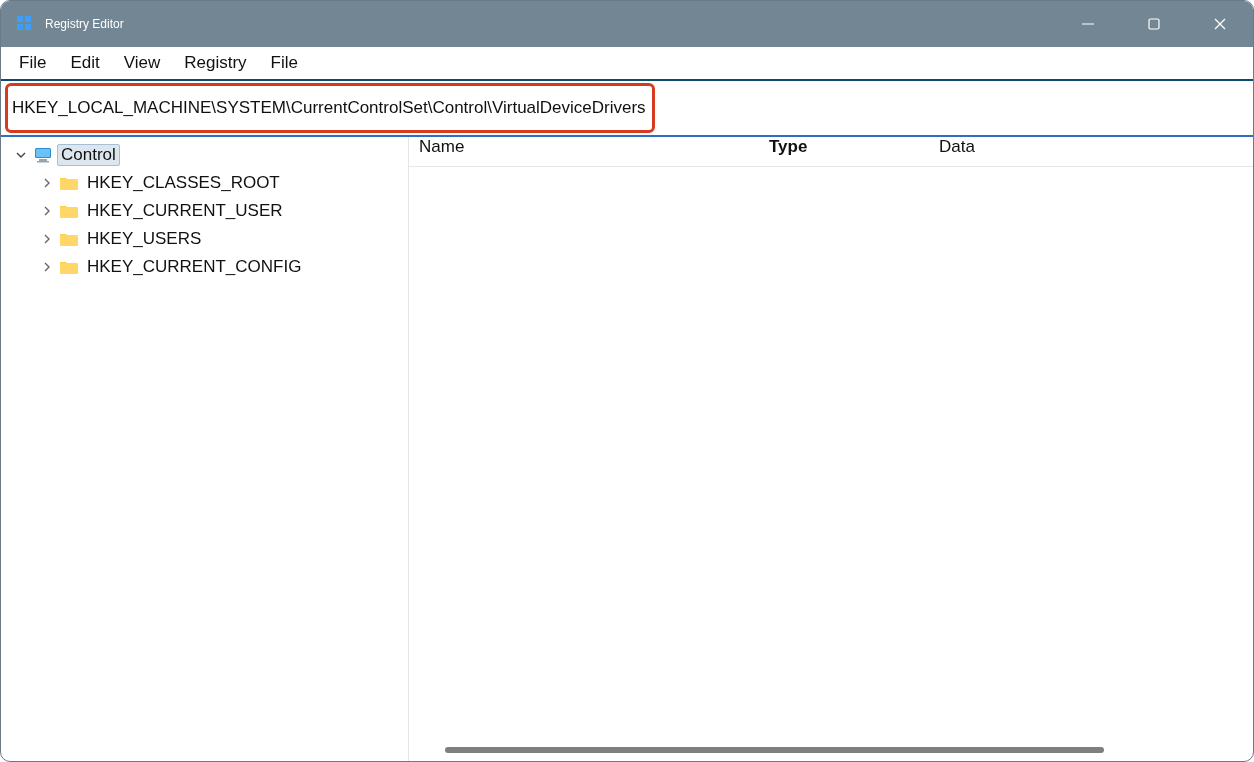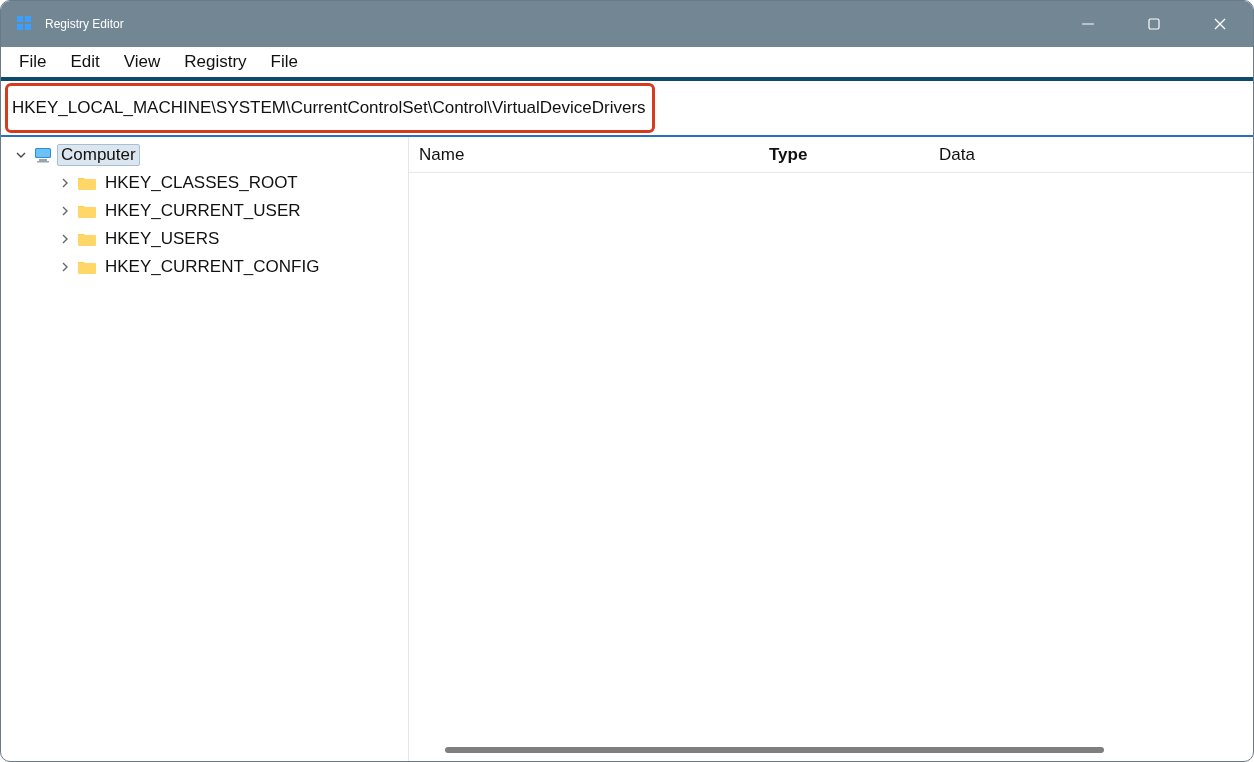--- a/index.html
+++ b/index.html
@@ -31,21 +31,21 @@
     width: 66px; height: 46px;
     display: flex; align-items: center; justify-content: center;
     color: #fff;
   }
   .titlebar .win-btn svg { stroke: #fff; }
   
   .menubar {
     height: 34px;
     display: flex; align-items: center;
     padding: 0 6px;
-    border-bottom: 4px solid #0c4a6e;
+    border-bottom: 2px solid #0c4a6e;
     background: #fff;
     font-size: 17px;
     color: #111;
   }
   .menubar .menu-item { padding: 4px 12px; }
   
   .addressbar-row {
     border-bottom: 2px solid #2a6fc0;
     background: #fff;
   }
@@ -85,21 +85,21 @@
   }
   
   .tree-row {
     display: flex; align-items: center;
     height: 28px;
     padding-left: 12px;
     font-size: 17px;
     color: #111;
     white-space: nowrap;
   }
-  .tree-row.child { padding-left: 56px; }
+  .tree-row.child { padding-left: 38px; }
   .tree-row .chev {
     width: 16px; height: 16px;
     display: flex; align-items: center; justify-content: center;
     margin-right: 2px;
     color: #555;
   }
   .tree-row .node-icon {
     width: 20px; height: 20px;
     margin: 0 4px 0 2px;
     display: flex; align-items: center; justify-content: center;
@@ -107,22 +107,22 @@
   .tree-row .label { padding: 1px 4px; }
   .tree-row.selected .label {
     background: #dbe6ef;
     border: 1px solid #a7bfd4;
     border-radius: 2px;
     padding: 0 3px;
   }
   
   .list-header {
     display: flex;
-    height: 36px;
-    align-items: center;
+    height: 30px;
+    align-items: flex-start;
     border-bottom: 1px solid #e8e8e8;
     font-size: 17px;
     color: #111;
     padding-left: 10px;
   }
   .col-name { width: 350px; }
   .col-type { width: 170px; font-weight: bold; }
   .col-data { flex: 1; }
   .list-body { flex: 1; }
   
@@ -204,21 +204,21 @@
             </svg>
         </span>
         <span class="node-icon">
           <svg width="20" height="18" viewBox="0 0 20 18">
             <rect x="2" y="2" width="16" height="10" rx="1.5" fill="#2b8ed8"></rect>
             <rect x="3" y="3" width="14" height="8" rx="1" fill="#6cc1f5"></rect>
             <rect x="6" y="13" width="8" height="2" fill="#9aa4ad"></rect>
             <rect x="4" y="15" width="12" height="1.5" fill="#9aa4ad"></rect>
           </svg>
         </span>
-        <span class="label">Computer</span>
+        <span class="label">Control</span>
       </div>
 
       <div class="tree-row child">
         <span class="chev">
           <svg width="12" height="12" viewBox="0 0 12 12">
               <polyline points="4,2 8,6 4,10" fill="none" stroke="#666" stroke-width="1.4"></polyline>
             </svg>
         </span>
         <span class="node-icon">
           <svg class="folder-svg" width="20" height="16" viewBox="0 0 20 16">

